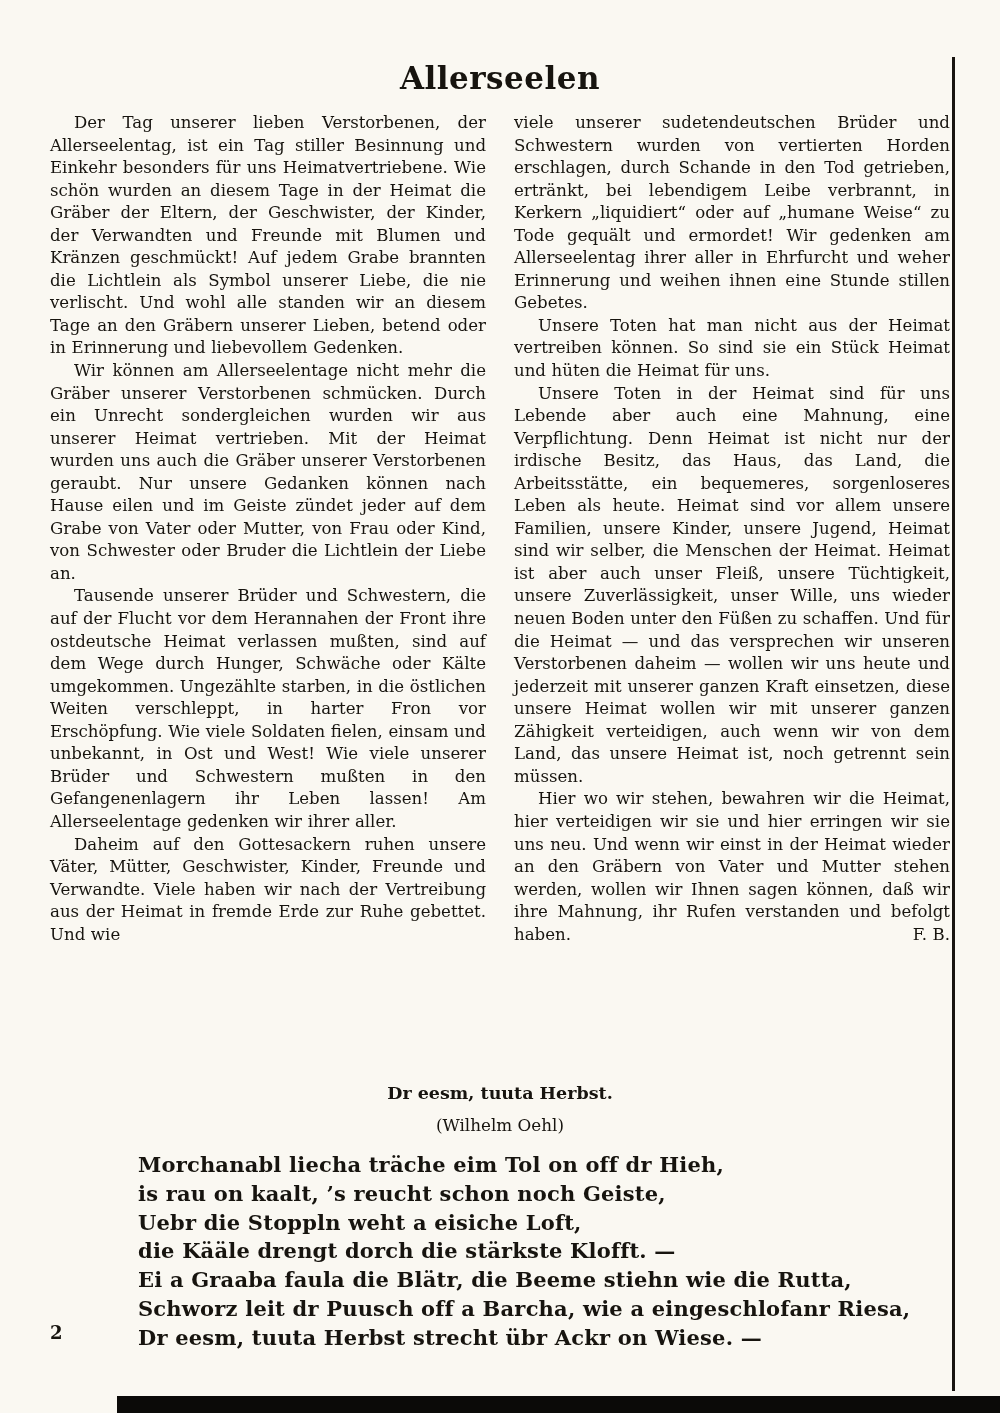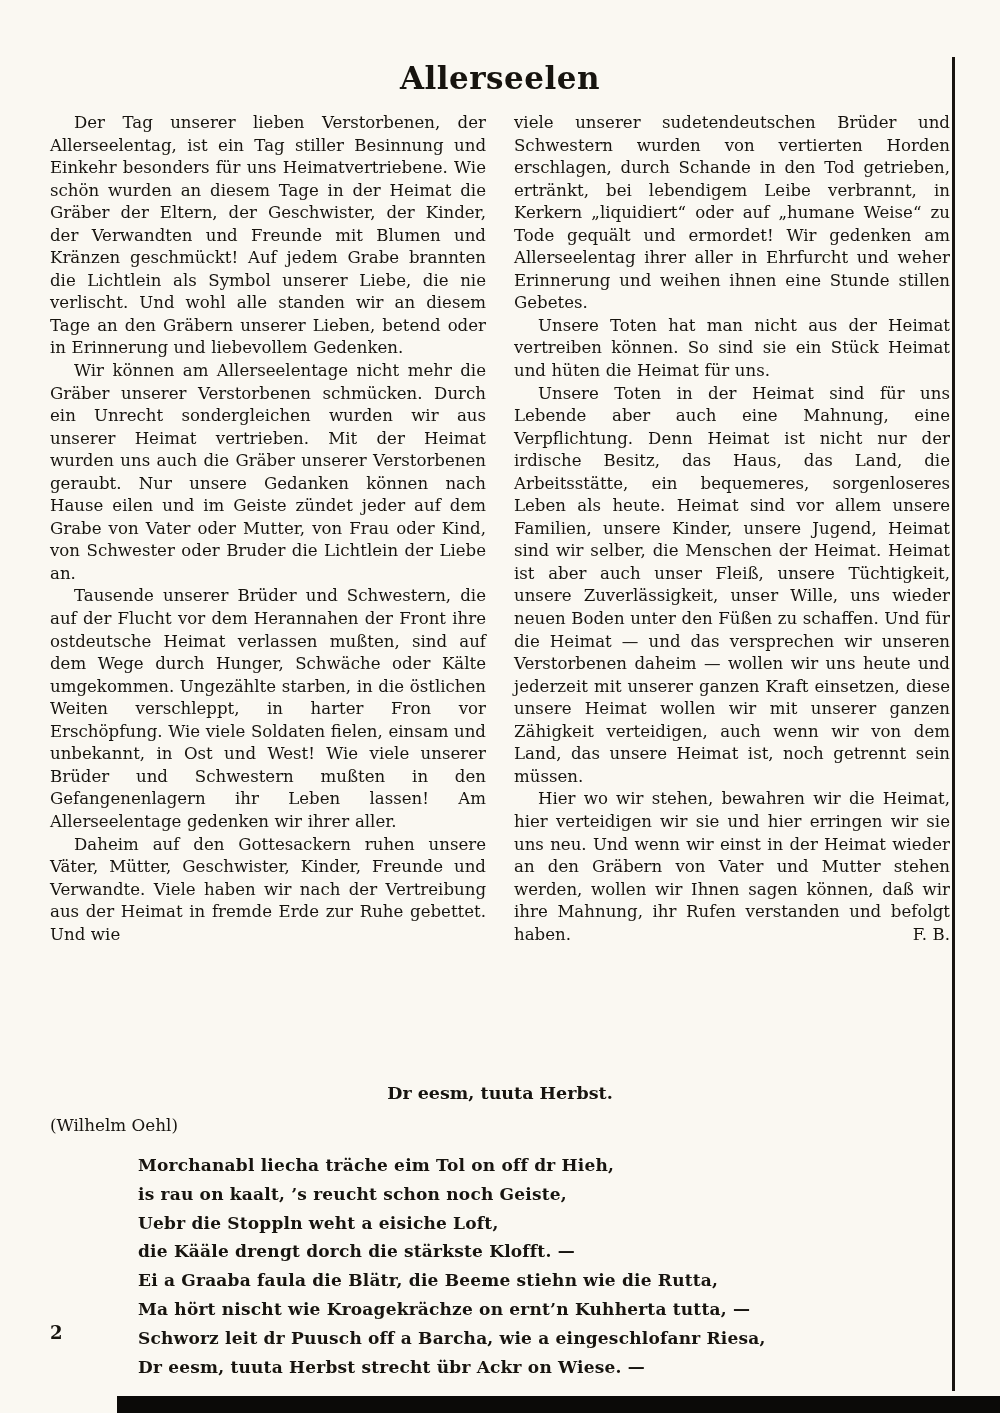--- a/index.html
+++ b/index.html
@@ -46,26 +46,27 @@
     width:900px;
   }
   .poem-title {
     text-align:center;
     font-weight:bold;
     font-size:17.5px;
     margin-bottom:12px;
     margin-top:45px;
   }
   .poem-author {
+    text-align:center;
     font-size:16.8px;
     margin-bottom:16px;
   }
   .poem-lines {
     margin-left:88px;
-    font-size:17px;
+    font-size:21px;
     font-weight:bold;
     line-height:28.8px;
     letter-spacing:0.2px;
   }
   .page-number {
     position:absolute;
     left:50px; top:1322px;
     font-size:18px;
     font-weight:bold;
   }
@@ -109,21 +110,20 @@
 
   <section class="poem">
     <div class="poem-title">Dr eesm, tuuta Herbst.</div>
     <div class="poem-author">(Wilhelm Oehl)</div>
     <div class="poem-lines">
       <div>Morchanabl liecha träche eim Tol on off dr Hieh,</div>
       <div>is rau on kaalt, ’s reucht schon noch Geiste,</div>
       <div>Uebr die Stoppln weht a  eisiche Loft,</div>
       <div>die Kääle drengt dorch die stärkste Klofft. —</div>
       <div>Ei a Graaba faula die Blätr, die Beeme stiehn wie die Rutta,</div>
-      <div>Ma hört nischt wie Kroagekrächze on ernt’n Kuhherta tutta, —</div>
       <div>Schworz leit dr Puusch off a Barcha, wie a eingeschlofanr Riesa,</div>
       <div>Dr eesm, tuuta Herbst strecht übr Ackr on Wiese. —</div>
     </div>
   </section>
 
   <div class="page-number">2</div>
 
   <div class="edge-line"></div>
   <div class="bottom-bar"></div>
 

